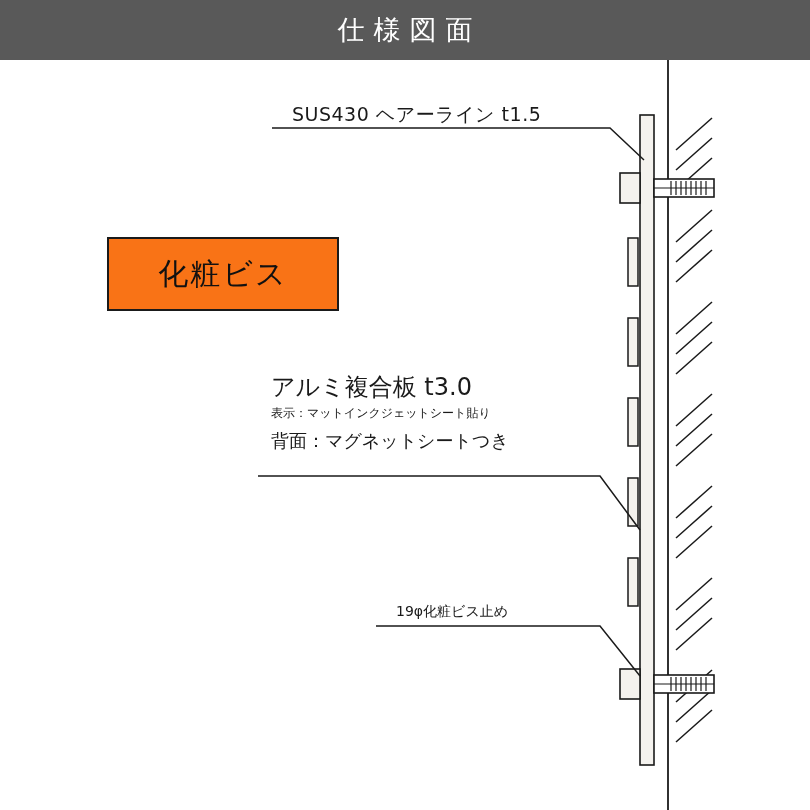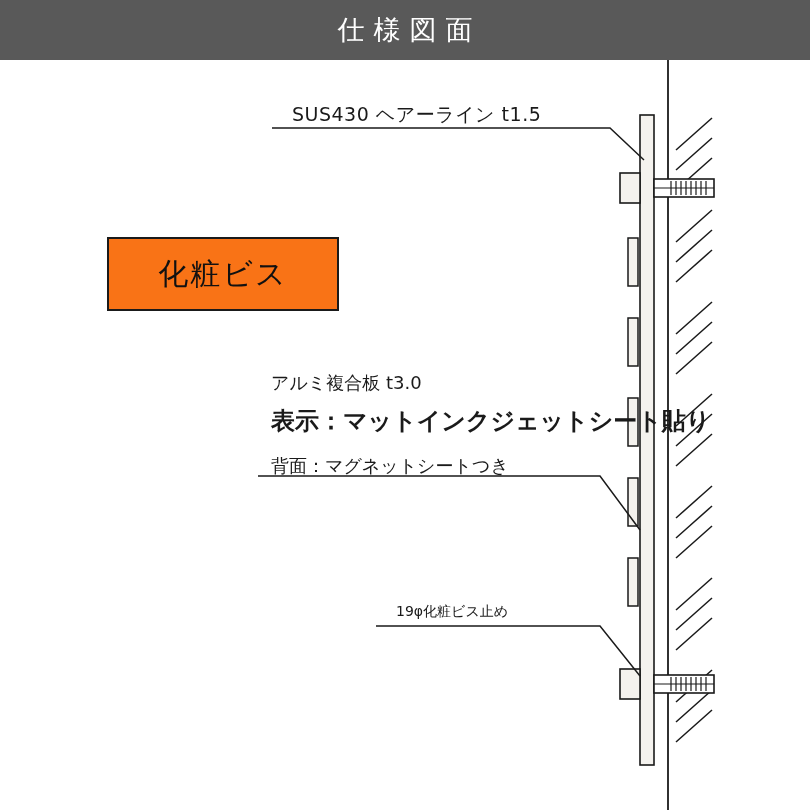--- a/index.html
+++ b/index.html
@@ -67,31 +67,30 @@
   .lbl-top {
     left: 292px;
     top: 42px;
     font-size: 19px;
     letter-spacing: 0.5px;
     text-align: center;
   }
   .lbl-mid1 {
     left: 271px;
     top: 311px;
-    font-size: 18px;
+    font-size: 24px;
   }
   .lbl-mid2 {
     left: 271px;
     top: 345px;
-    font-size: 24px;
-    font-weight: bold;
+    font-size: 12px;
   }
   .lbl-mid3 {
     left: 271px;
-    top: 394px;
+    top: 369px;
     font-size: 18px;
   }
   .lbl-bottom {
     left: 396px;
     top: 542px;
     font-size: 14px;
   }
   
   .callout-box {
     position: absolute;

